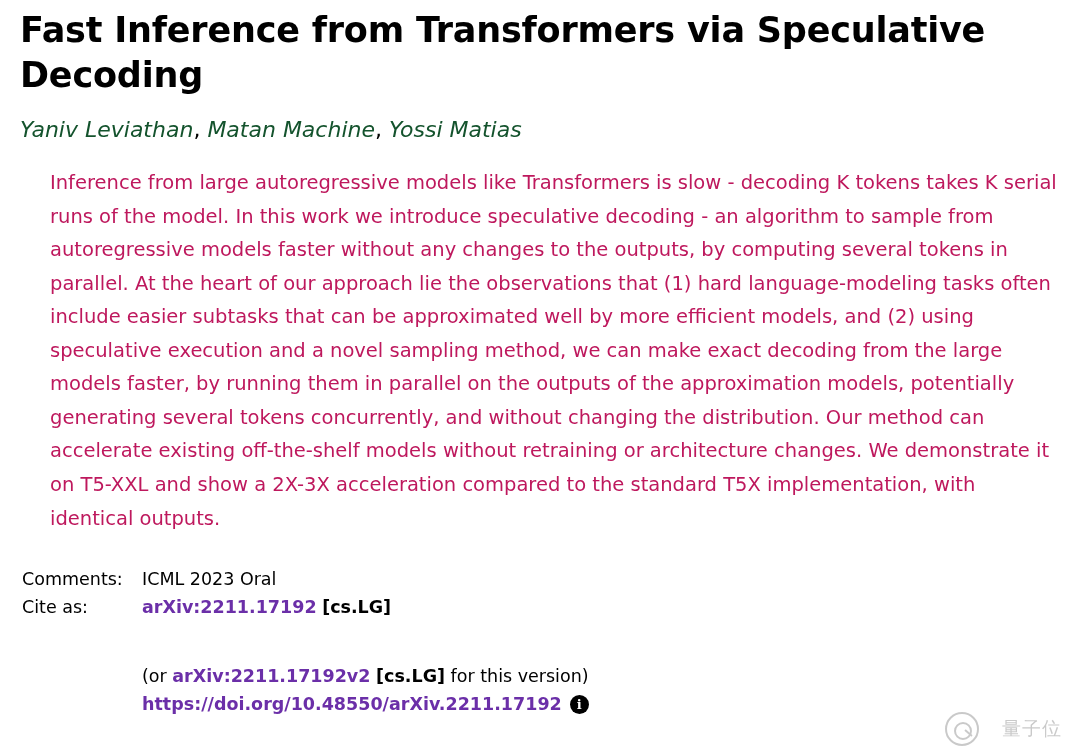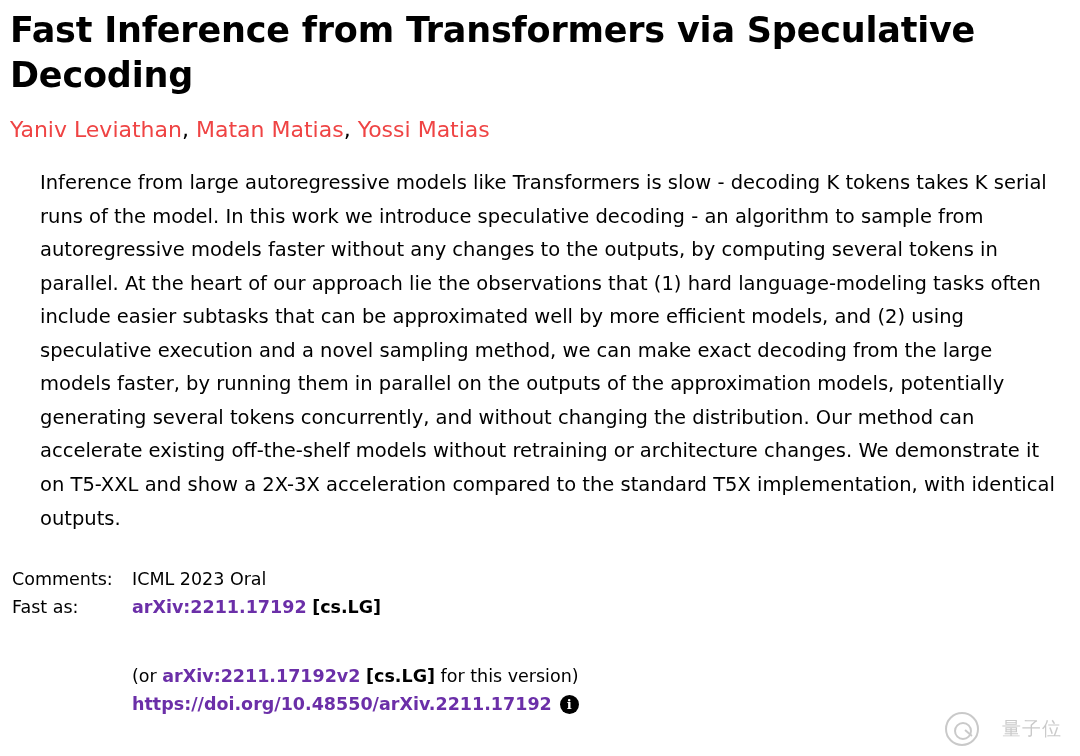--- a/index.html
+++ b/index.html
@@ -13,46 +13,47 @@
     font-family: "DejaVu Sans", sans-serif;
     color: #000000;
     overflow: hidden;
     position: relative;
   }
   .page {
     position: relative;
     width: 1080px;
     height: 756px;
     box-sizing: border-box;
-    padding: 8px 20px 0 10px;
+    padding: 8px 20px 0 20px;
   }
   .title {
     font-size: 35px;
     font-weight: bold;
     line-height: 1.28;
     letter-spacing: -0.2px;
     margin: 0 0 0 0;
     color: #000;
     max-width: 1000px;
   }
   .authors {
     margin-top: 18px;
     font-size: 22px;
     line-height: 1.3;
     color: #000;
   }
   .authors a {
-    color: #ef4444;
+    color: #14532d;
     text-decoration: none;
+    font-style: italic;
   }
   .abstract {
     margin: 22px 0 0 30px;
     font-size: 19.5px;
     line-height: 1.72;
-    color: #000000;
+    color: #be185d;
     max-width: 1015px;
     text-align: left;
   }
   .meta {
     margin: 30px 0 0 2px;
     font-size: 17.5px;
     line-height: 1.62;
     color: #000;
   }
   .meta-row {
@@ -144,35 +145,35 @@
   }
 </style>
 </head>
 <body>
 
 <div class="page">
 
   <h1 class="title">Fast Inference from Transformers via Speculative Decoding</h1>
 
   <div class="authors">
-    <a href="#" class="author-link">Yaniv Leviathan</a><span>, </span><a href="#" class="author-link">Matan Matias</a><span>, </span><a href="#" class="author-link">Yossi Matias</a>
+    <a href="#" class="author-link">Yaniv Leviathan</a><span>, </span><a href="#" class="author-link">Matan Machine</a><span>, </span><a href="#" class="author-link">Yossi Matias</a>
   </div>
 
   <p class="abstract">Inference from large autoregressive models like Transformers is slow - decoding K tokens takes K serial runs of the model. In this work we introduce speculative decoding - an algorithm to sample from autoregressive models faster without any changes to the outputs, by computing several tokens in parallel. At the heart of our approach lie the observations that (1) hard language-modeling tasks often include easier subtasks that can be approximated well by more efficient models, and (2) using speculative execution and a novel sampling method, we can make exact decoding from the large models faster, by running them in parallel on the outputs of the approximation models, potentially generating several tokens concurrently, and without changing the distribution. Our method can accelerate existing off-the-shelf models without retraining or architecture changes. We demonstrate it on T5-XXL and show a 2X-3X acceleration compared to the standard T5X implementation, with identical outputs.</p>
 
   <div class="meta">
 
     <div class="meta-row">
       <div class="meta-label">Comments:</div>
       <div class="meta-value">ICML 2023 Oral</div>
     </div>
 
 
     <div class="meta-row">
-      <div class="meta-label">Fast as:</div>
+      <div class="meta-label">Cite as:</div>
       <div class="meta-value"><a href="#" class="link-purple">arXiv:2211.17192</a> <span class="bold">[cs.LG]</span></div>
     </div>
 
     <div class="sub-row"><span>(or </span><a href="#" class="link-purple">arXiv:2211.17192v2</a> <span class="bold">[cs.LG]</span><span> for this version)</span></div>
 
     <div class="doi-row">
       <a href="#" class="link-purple">https://doi.org/10.48550/arXiv.2211.17192</a>
       <span class="info-icon">i</span>
     </div>
 

